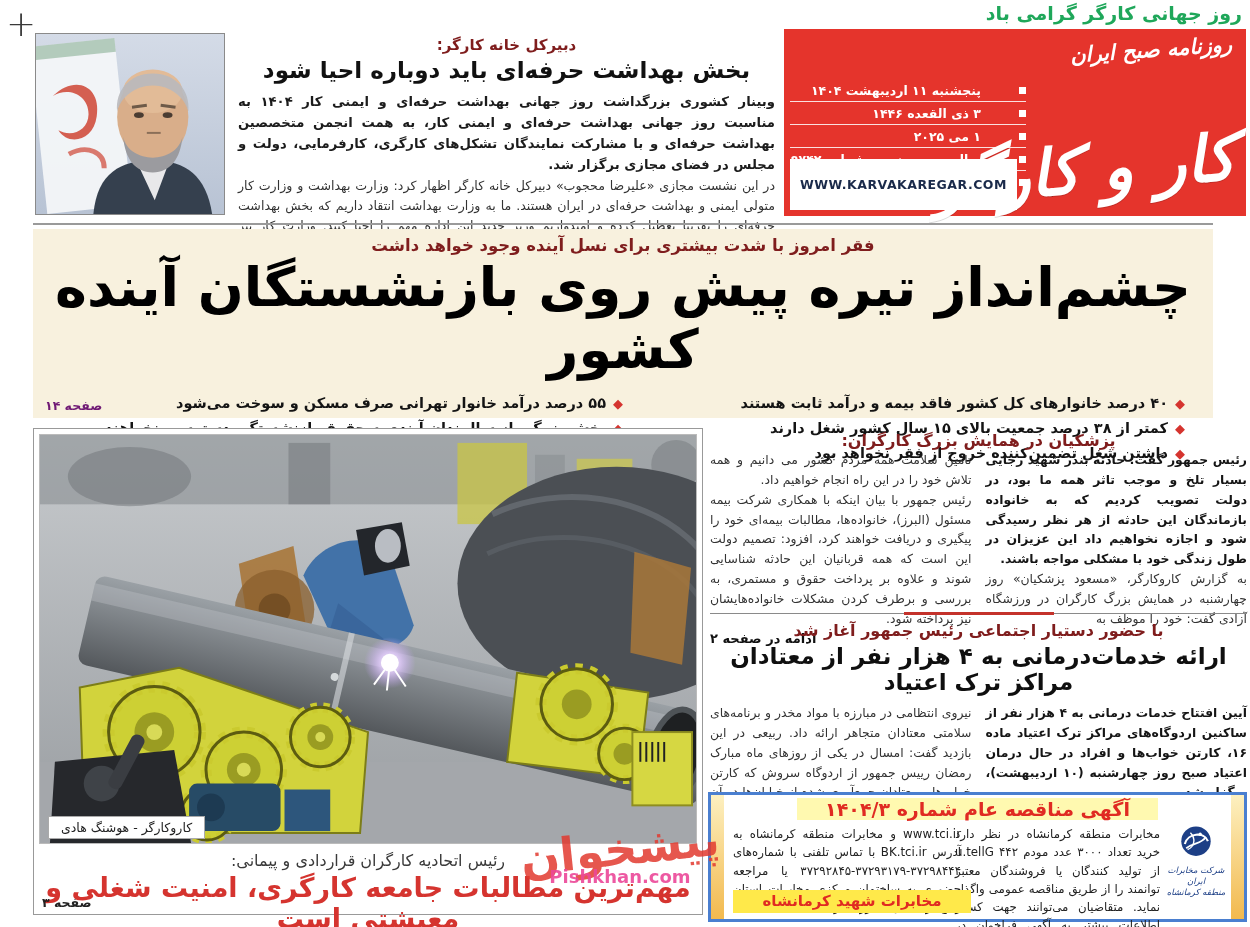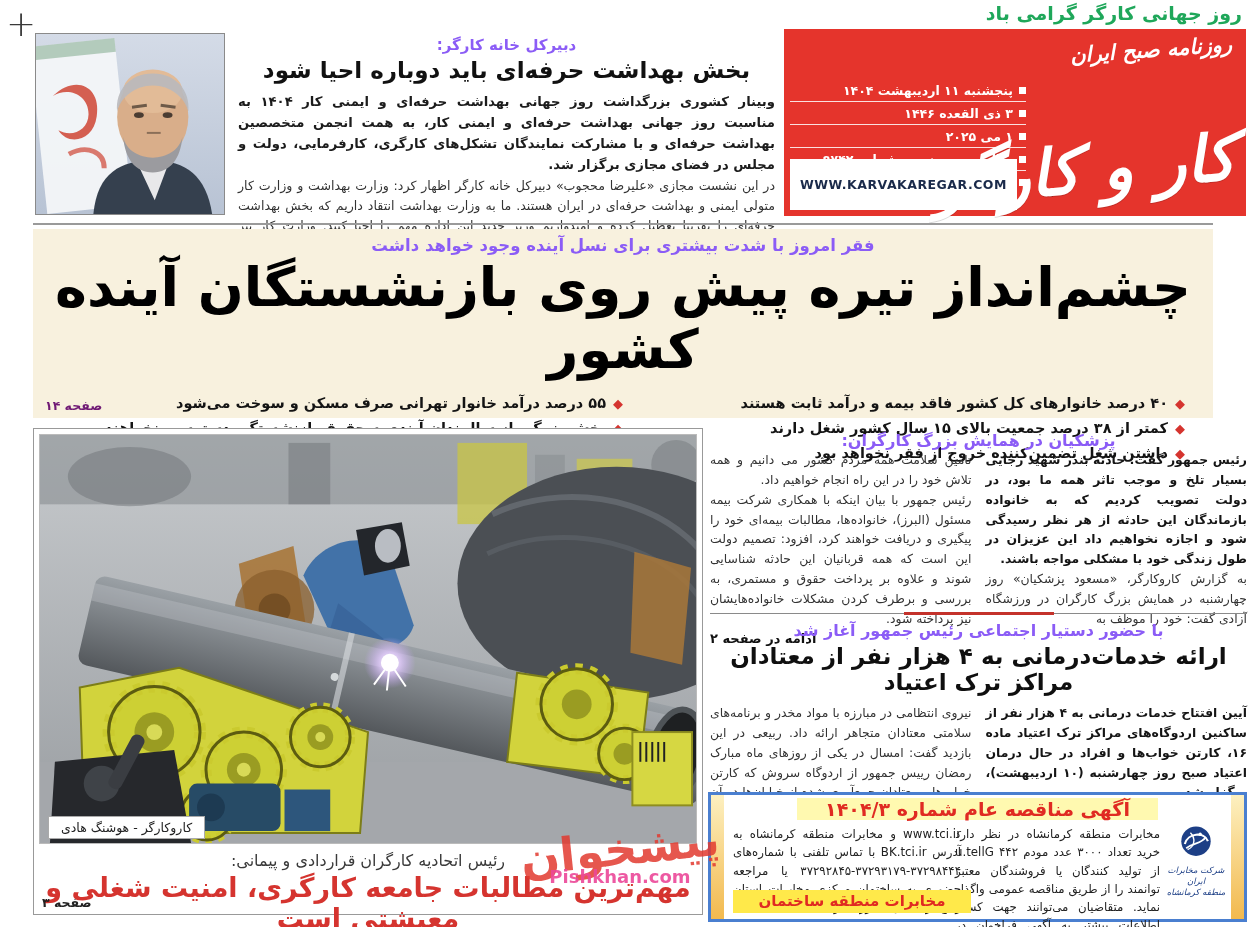--- a/index.html
+++ b/index.html
@@ -21,34 +21,34 @@
   
   .masthead { position:absolute; right:4px; top:29px; width:462px; height:187px;
     background:#e5342c; color:#fff; }
   .masthead .tagline { position:absolute; right:14px; top:9px; font-size:21px;
     font-style:italic; font-weight:bold; transform:rotate(-4deg); }
   .masthead .big-title { position:absolute; right:10px; bottom:14px; font-size:64px;
     font-weight:bold; font-style:italic; transform:rotate(-5deg); line-height:1;
     text-shadow:0 1px 0 rgba(0,0,0,.15); }
   .dates { position:absolute; left:6px; top:50px; width:236px; }
   .date-row { display:flex; align-items:center; height:23px;
-    border-bottom:1px solid rgba(255,255,255,.85); font-size:12.5px; font-weight:bold; }
+    border-bottom:1px solid rgba(255,255,255,.85); font-size:12.5px; font-weight:bold;gap:32px; }
   .date-row .sq { width:7px; height:7px; background:#ffffff; margin-left:6px; flex:0 0 auto; }
   .website-bar { position:absolute; left:6px; bottom:6px; background:#ffffff;
     color:#1a2a4a; font-weight:bold; font-size:12.5px; padding:18px 10px;
     letter-spacing:.5px; direction:ltr; }
 
   
   .portrait-box { position:absolute; left:35px; top:33px; width:190px; height:182px;
     border:1px solid #8a8a8a; background:#cdd5e2; }
   .portrait-box svg { display:block; width:100%; height:100%; }
 
   
   .art-health { position:absolute; left:238px; top:36px; width:537px; height:186px; }
-  .kicker { text-align:center; font-size:15px; font-weight:bold; color:#8b5cf6; }
+  .kicker { text-align:center; font-size:15px; font-weight:bold; color:#7f1d1d; }
   .art-health .headline { text-align:center; font-size:23px; font-weight:bold;
     color:#111; margin:3px 0 8px; }
   .art-health .lead { font-size:13.2px; font-weight:bold; color:#1c1c1c;
     text-align:justify; line-height:1.6; }
   .art-health .body { font-size:12.6px; color:#333; text-align:justify; line-height:1.62; }
   .continue-note { font-weight:bold; font-size:13px; color:#111; text-align:left; }
 
   .top-rule { position:absolute; left:33px; top:223px; width:1180px; height:0;
     border-top:2px solid #9a9a9a; }
 
@@ -393,21 +393,21 @@
         <path d="M14,30 C18,14 42,12 47,26" stroke="#ffffff" stroke-width="3" fill="none"></path>
         <path d="M16,36 C26,28 38,30 44,20" stroke="#ffffff" stroke-width="2.5" fill="none"></path>
         <path d="M22,14 C30,22 28,34 18,38" stroke="#ffffff" stroke-width="2" fill="none"></path>
         <circle cx="36" cy="16" r="2.4" fill="#ffffff"></circle>
       </svg>
       <div class="lg1">شرکت مخابرات ایران</div>
       <div class="lg2">منطقه کرمانشاه</div>
     </div>
     <div class="ad-col rightcol">مخابرات منطقه کرمانشاه در نظر دارد خرید تعداد ۳۰۰۰ عدد مودم u.tellG ۴۴۲ از تولید کنندگان یا فروشندگان معتبر توانمند را از طریق مناقصه عمومی واگذار نماید. متقاضیان می‌توانند جهت کسب اطلاعات بیشتر به آگهی فراخوان در سایت شرکت مخابرات ایران به آدرس</div>
     <div class="ad-col leftcol">www.tci.ir و مخابرات منطقه کرمانشاه به آدرس BK.tci.ir با تماس تلفنی با شماره‌های ۳۷۲۹۸۴۴۴-۳۷۲۹۳۱۷۹-۳۷۲۹۲۸۴۵ یا مراجعه حضوری به ساختمان مرکزی مخابرات استان واقع در خیابان مصوری مراجعه نمایند.</div>
-    <div class="ad-footer">مخابرات منطقه ساختمان</div>
+    <div class="ad-footer">مخابرات شهید کرمانشاه</div>
   </div>
 
   <div class="watermark">
     <div class="wm-fa">پیشخوان</div>
     <div class="wm-en">Pishkhan.com</div>
   </div>
 
 </div>
 
 </body></html>

